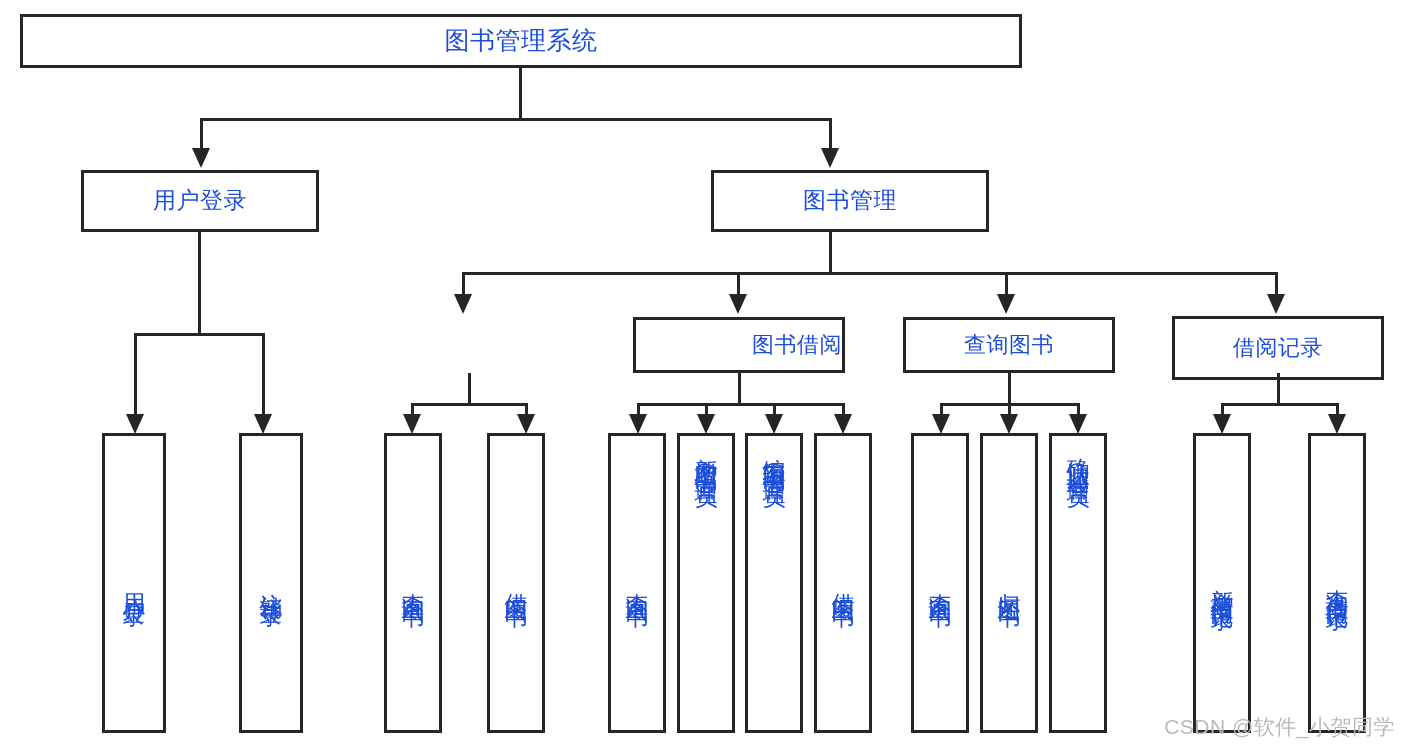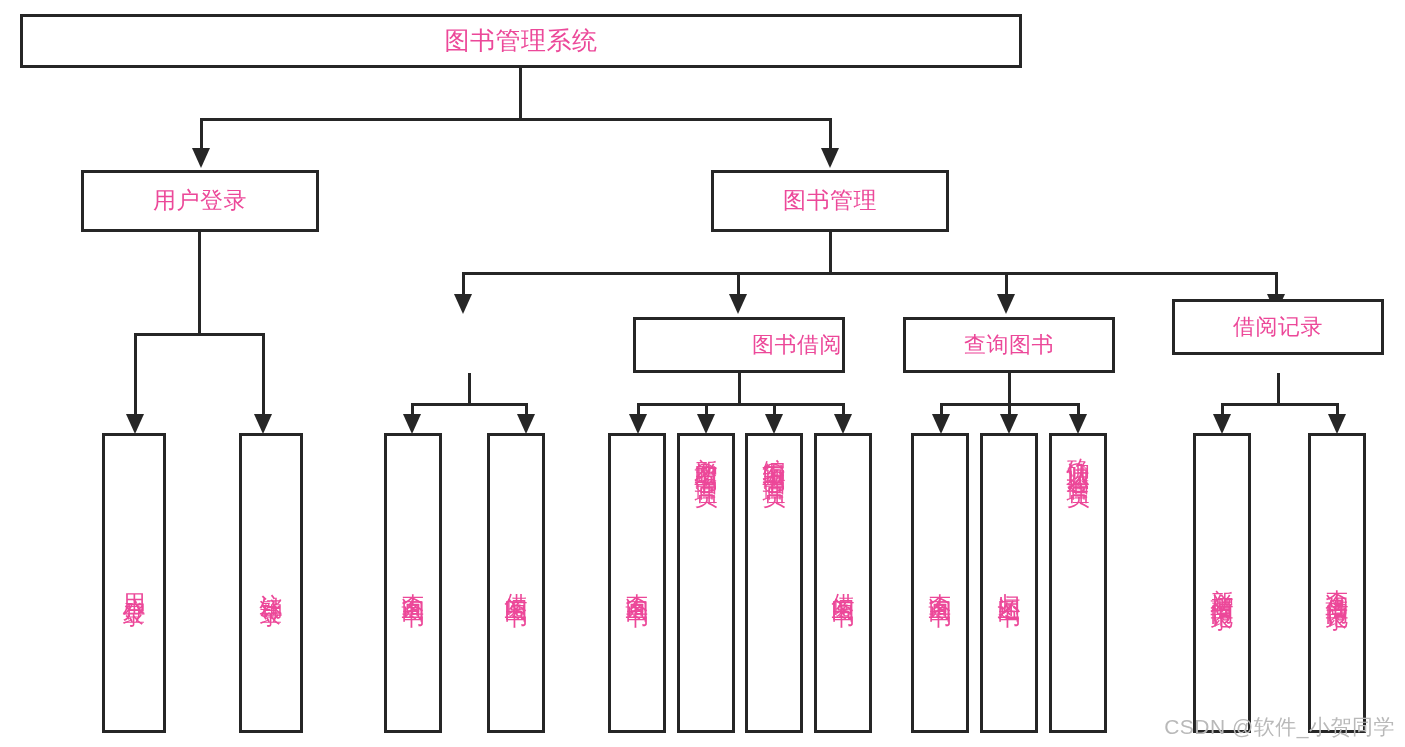--- a/index.html
+++ b/index.html
@@ -17,21 +17,21 @@
     height: 747px;
     background: #ffffff;
     overflow: hidden;
   }
   
   .node {
     position: absolute;
     box-sizing: border-box;
     border: 3px solid #262626;
     background: #ffffff;
-    color: #ec4899;
+    color: #1d4ed8;
     display: flex;
     align-items: center;
     justify-content: center;
     line-height: 1.18;
     letter-spacing: 0.5px;
   }
   .node.root {
     font-size: 25px;
   }
   .node.lvl1 {
@@ -99,21 +99,21 @@
   <div class="ln h" style="left:200px; top:118px; width:632px; height:3px;"></div>
 
   <div class="ln v" style="left:200px; top:118px; height:32px;"></div>
   <div class="arrow" style="left:192px; top:148px;"></div>
   <div class="ln v" style="left:829px; top:118px; height:32px;"></div>
   <div class="arrow" style="left:821px; top:148px;"></div>
 
   <div class="node lvl1" style="left:81px; top:170px; width:238px; height:62px;">
     <span>用户登录</span>
   </div>
-  <div class="node lvl1" style="left:711px; top:170px; width:238px; height:62px;">
+  <div class="node lvl1" style="left:711px; top:170px; width:278px; height:62px;">
     <span>图书管理</span>
   </div>
 
   <div class="ln v" style="left:198px; top:232px; height:103px;"></div>
   <div class="ln h" style="left:134px; top:333px; width:131px; height:3px;"></div>
   <div class="ln v" style="left:134px; top:333px; height:83px;"></div>
   <div class="arrow" style="left:126px; top:414px;"></div>
   <div class="ln v" style="left:262px; top:333px; height:83px;"></div>
   <div class="arrow" style="left:254px; top:414px;"></div>
 
@@ -127,21 +127,21 @@
   <div class="arrow" style="left:997px; top:294px;"></div>
   <div class="ln v" style="left:1275px; top:272px; height:24px;"></div>
   <div class="arrow" style="left:1267px; top:294px;"></div>
 
   <div class="node lvl2" style="left:633px; top:317px; width:212px; height:56px;justify-content:flex-end;">
     <span>图书借阅</span>
   </div>
   <div class="node lvl2" style="left:903px; top:317px; width:212px; height:56px;">
     <span>查询图书</span>
   </div>
-  <div class="node lvl2" style="left:1172px; top:299px; width:212px; height:56px;">
+  <div class="node lvl2" style="left:1172px; top:316px; width:212px; height:64px;">
     <span>借阅记录</span>
   </div>
 
   <div class="ln v" style="left:468px; top:373px; height:32px;"></div>
   <div class="ln h" style="left:411px; top:403px; width:117px; height:3px;"></div>
   <div class="ln v" style="left:411px; top:403px; height:14px;"></div>
   <div class="arrow" style="left:403px; top:414px;"></div>
   <div class="ln v" style="left:525px; top:403px; height:14px;"></div>
   <div class="arrow" style="left:517px; top:414px;"></div>
 

